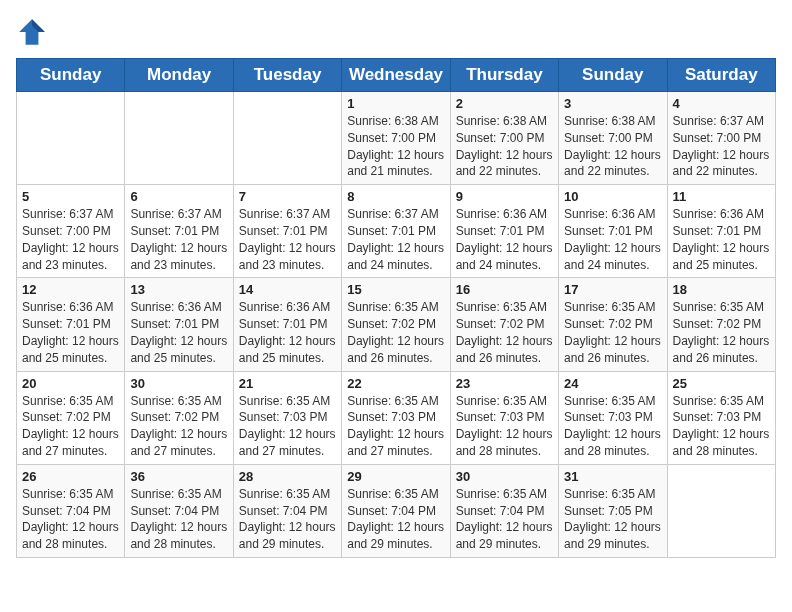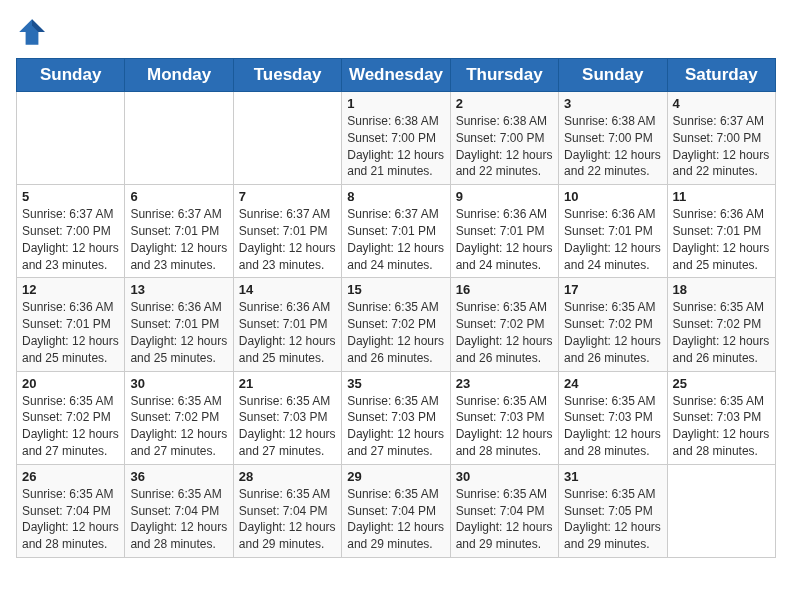--- a/index.html
+++ b/index.html
@@ -279,21 +279,21 @@
 and 27 minutes.</div>
         </td>
         <td>
           <span class="day-number">21</span>
           <div class="day-info" style="white-space: pre-line;">Sunrise: 6:35 AM
 Sunset: 7:03 PM
 Daylight: 12 hours
 and 27 minutes.</div>
         </td>
         <td>
-          <span class="day-number">35</span>
+          <span class="day-number">22</span>
           <div class="day-info" style="white-space: pre-line;">Sunrise: 6:35 AM
 Sunset: 7:03 PM
 Daylight: 12 hours
 and 27 minutes.</div>
         </td>
         <td>
           <span class="day-number">23</span>
           <div class="day-info" style="white-space: pre-line;">Sunrise: 6:35 AM
 Sunset: 7:03 PM
 Daylight: 12 hours

